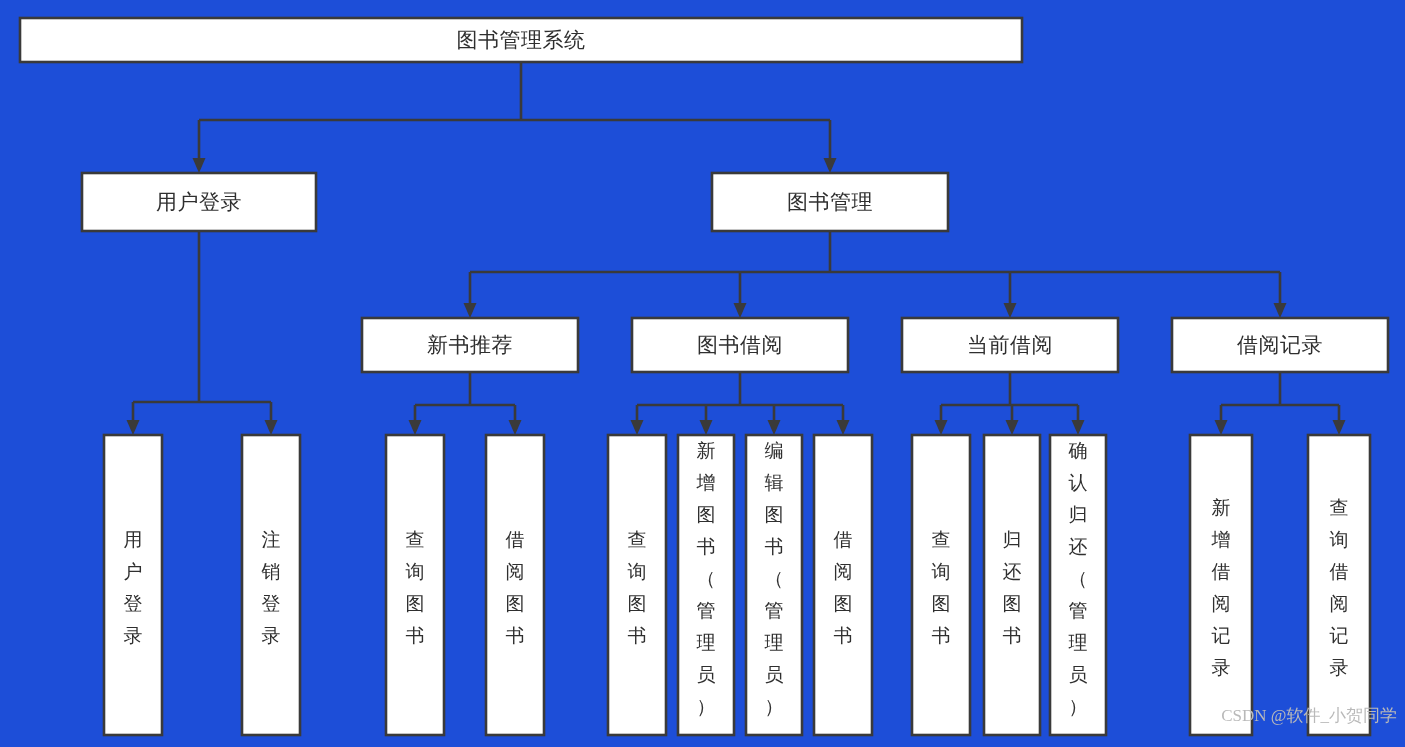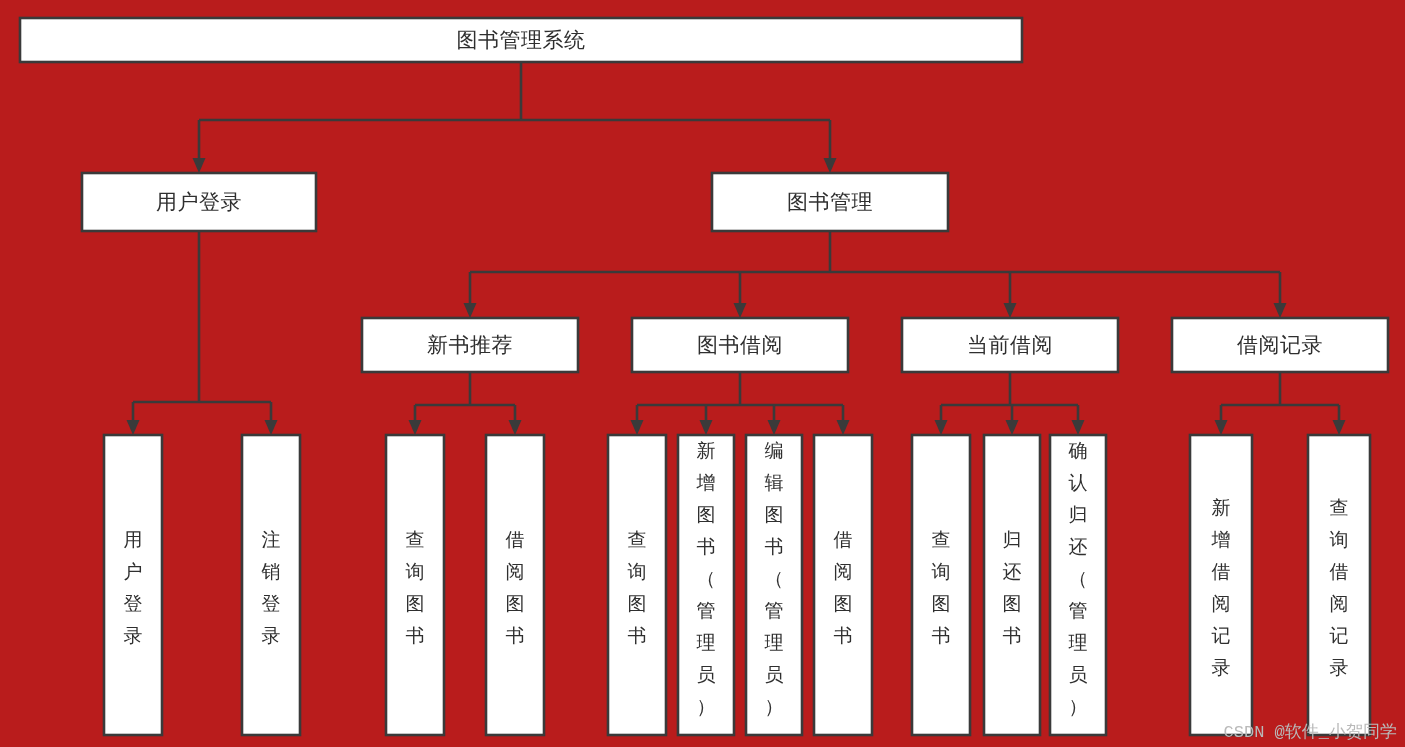--- a/index.html
+++ b/index.html
@@ -12,21 +12,21 @@
     width: 1405px;
     height: 747px;
     font-family: "Liberation Sans", "DejaVu Sans", sans-serif;
     overflow: hidden;
     position: relative;
   }
   #diagram-root {
     position: relative;
     width: 1405px;
     height: 747px;
-    background: #b91c1c;
+    background: #1d4ed8;
   }
   svg#diagram-svg {
     display: block;
     width: 1405px;
     height: 747px;
   }
   .node-rect {
     fill: #ffffff;
     stroke: #3a3a3a;
     stroke-width: 2.6;
@@ -52,22 +52,22 @@
     fill: none;
     stroke-linecap: butt;
   }
   .arrow-head {
     fill: #3a3a3a;
     stroke: none;
   }
   .watermark {
     position: absolute;
     right: 8px;
-    bottom: 4px;
-    font-family: Liberation Mono, monospace;
+    bottom: 20px;
+    font-family: Liberation Serif, serif;
     font-size: 17px;
     color: #b9b9b9;
     white-space: nowrap;
     user-select: none;
     pointer-events: none;
   }
 </style>
 </head>
 <body>
 

